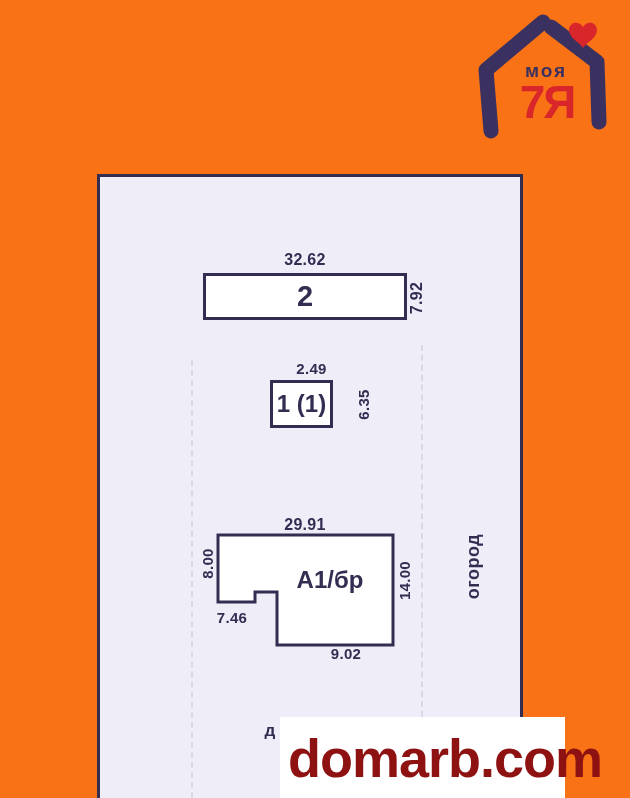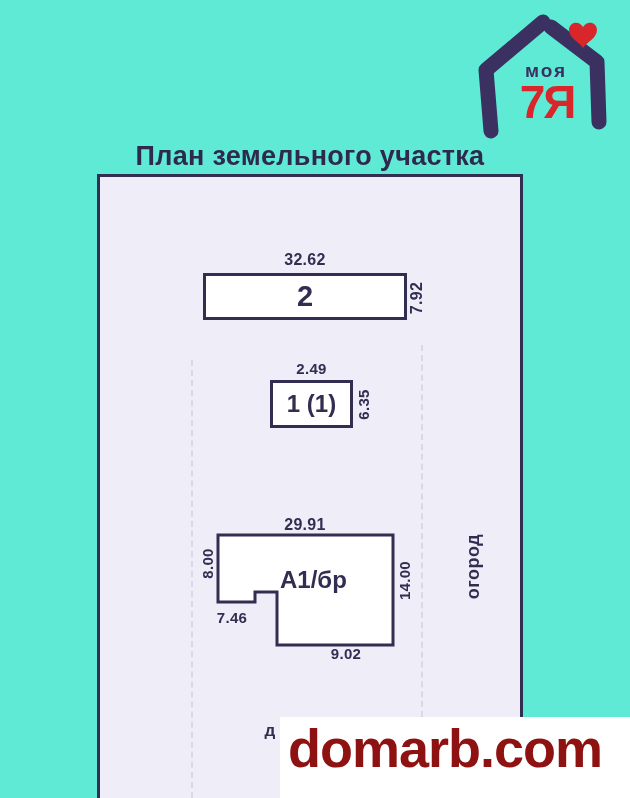--- a/index.html
+++ b/index.html
@@ -1,21 +1,21 @@
 <!DOCTYPE html>
 <html><head>
 <meta charset="utf-8">
 <style>
   * { margin: 0; padding: 0; box-sizing: border-box; }
   html, body { background: #ffffff; }
   .page {
     position: relative;
     width: 630px;
     height: 798px;
-    background: #5eead4;
+    background: #f97316;
     overflow: hidden;
     font-family: "Liberation Sans", "DejaVu Sans", sans-serif;
     color: #312c52;
     padding-left: 24px;
   }
   .abs { position: absolute; }
 
   
   .title {
     left: 87px; top: 141px; width: 446px;
@@ -44,21 +44,21 @@
   .bld {
     border: 3px solid #322e52;
     background: #ffffff;
     display: flex;
     align-items: center;
     justify-content: center;
     font-weight: 800;
     color: #322e52;
   }
   .bld-2  { left: 203px; top: 273px; width: 204px; height: 47px; font-size: 29px; }
-  .bld-1  { left: 270px; top: 380px; width: 83px;  height: 48px; font-size: 24px; }
+  .bld-1  { left: 270px; top: 380px; width: 63px;  height: 48px; font-size: 24px; }
 
   
   .dim {
     font-weight: 800;
     font-size: 15px;
     letter-spacing: 0.3px;
     color: #322e52;
     text-align: center;
     white-space: nowrap;
   }
@@ -72,21 +72,21 @@
 
   .dim-a1-top    { left: 265px; top: 516px; width: 80px; }
   .dim-a1-left   { left: 187px; top: 555px; width: 40px; }
   .dim-a1-right  { left: 380px; top: 572px; width: 48px; }
   .dim-a1-notch  { left: 202px; top: 609px; width: 60px; }
   .dim-a1-bottom { left: 316px; top: 645px; width: 60px; }
 
   .a1-svg { left: 208px; top: 525px; }
   .a1-label {
     left: 280px; top: 566px; width: 100px;
-    text-align: left;
+    text-align: center;
     font-size: 24px;
     font-weight: 800;
     color: #322e52;
   }
 
   
   .garden-label {
     left: 437px; top: 556px; width: 72px;
     text-align: center;
     font-size: 18px;
@@ -98,24 +98,24 @@
     left: 255px; top: 721px; width: 30px;
     text-align: center;
     font-size: 17px;
     font-weight: 800;
     color: #322e52;
   }
 
   
   .watermark {
     left: 280px; top: 717px;
-    width: 350px; height: 81px;
+    width: 285px; height: 81px;
     background: #ffffff;
     display: flex;
-    align-items: flex-start;
+    align-items: center;
     z-index: 10;
   }
   .watermark-text {
     padding-left: 8px;
     font-size: 54px;
     font-weight: 700;
     letter-spacing: -1px;
     color: #8e1212;
     white-space: nowrap;
   }
@@ -144,21 +144,20 @@
   <div class="abs logo">
     <svg width="190" height="150" viewBox="0 0 190 150">
       <polyline points="103,22 46,70 51,131" fill="none" stroke="#3a3161" stroke-width="15" stroke-linecap="round" stroke-linejoin="round"></polyline>
       <polyline points="111,27 157,62 159,122" fill="none" stroke="#3a3161" stroke-width="15" stroke-linecap="round" stroke-linejoin="round"></polyline>
       <path d="M143,48 C139,42 129,38 129,30 C129,22 139,20 143,27 C147,20 157,22 157,30 C157,38 147,42 143,48 Z" fill="#d8262b"></path>
       <text x="106" y="77" text-anchor="middle" class="logo-top-text">моя</text>
       <text x="107" y="118" text-anchor="middle" class="logo-main-text">7Я</text>
     </svg>
   </div>
 
-  <div class="abs title">План земельного участка</div>
 
   <div class="abs plot"></div>
 
   <div class="abs guide guide-left"></div>
   <div class="abs guide guide-right"></div>
 
   <div class="abs bld bld-2">
     <span>2</span>
   </div>
   <div class="abs dim dim-lg dim-b2-top">32.62</div>

